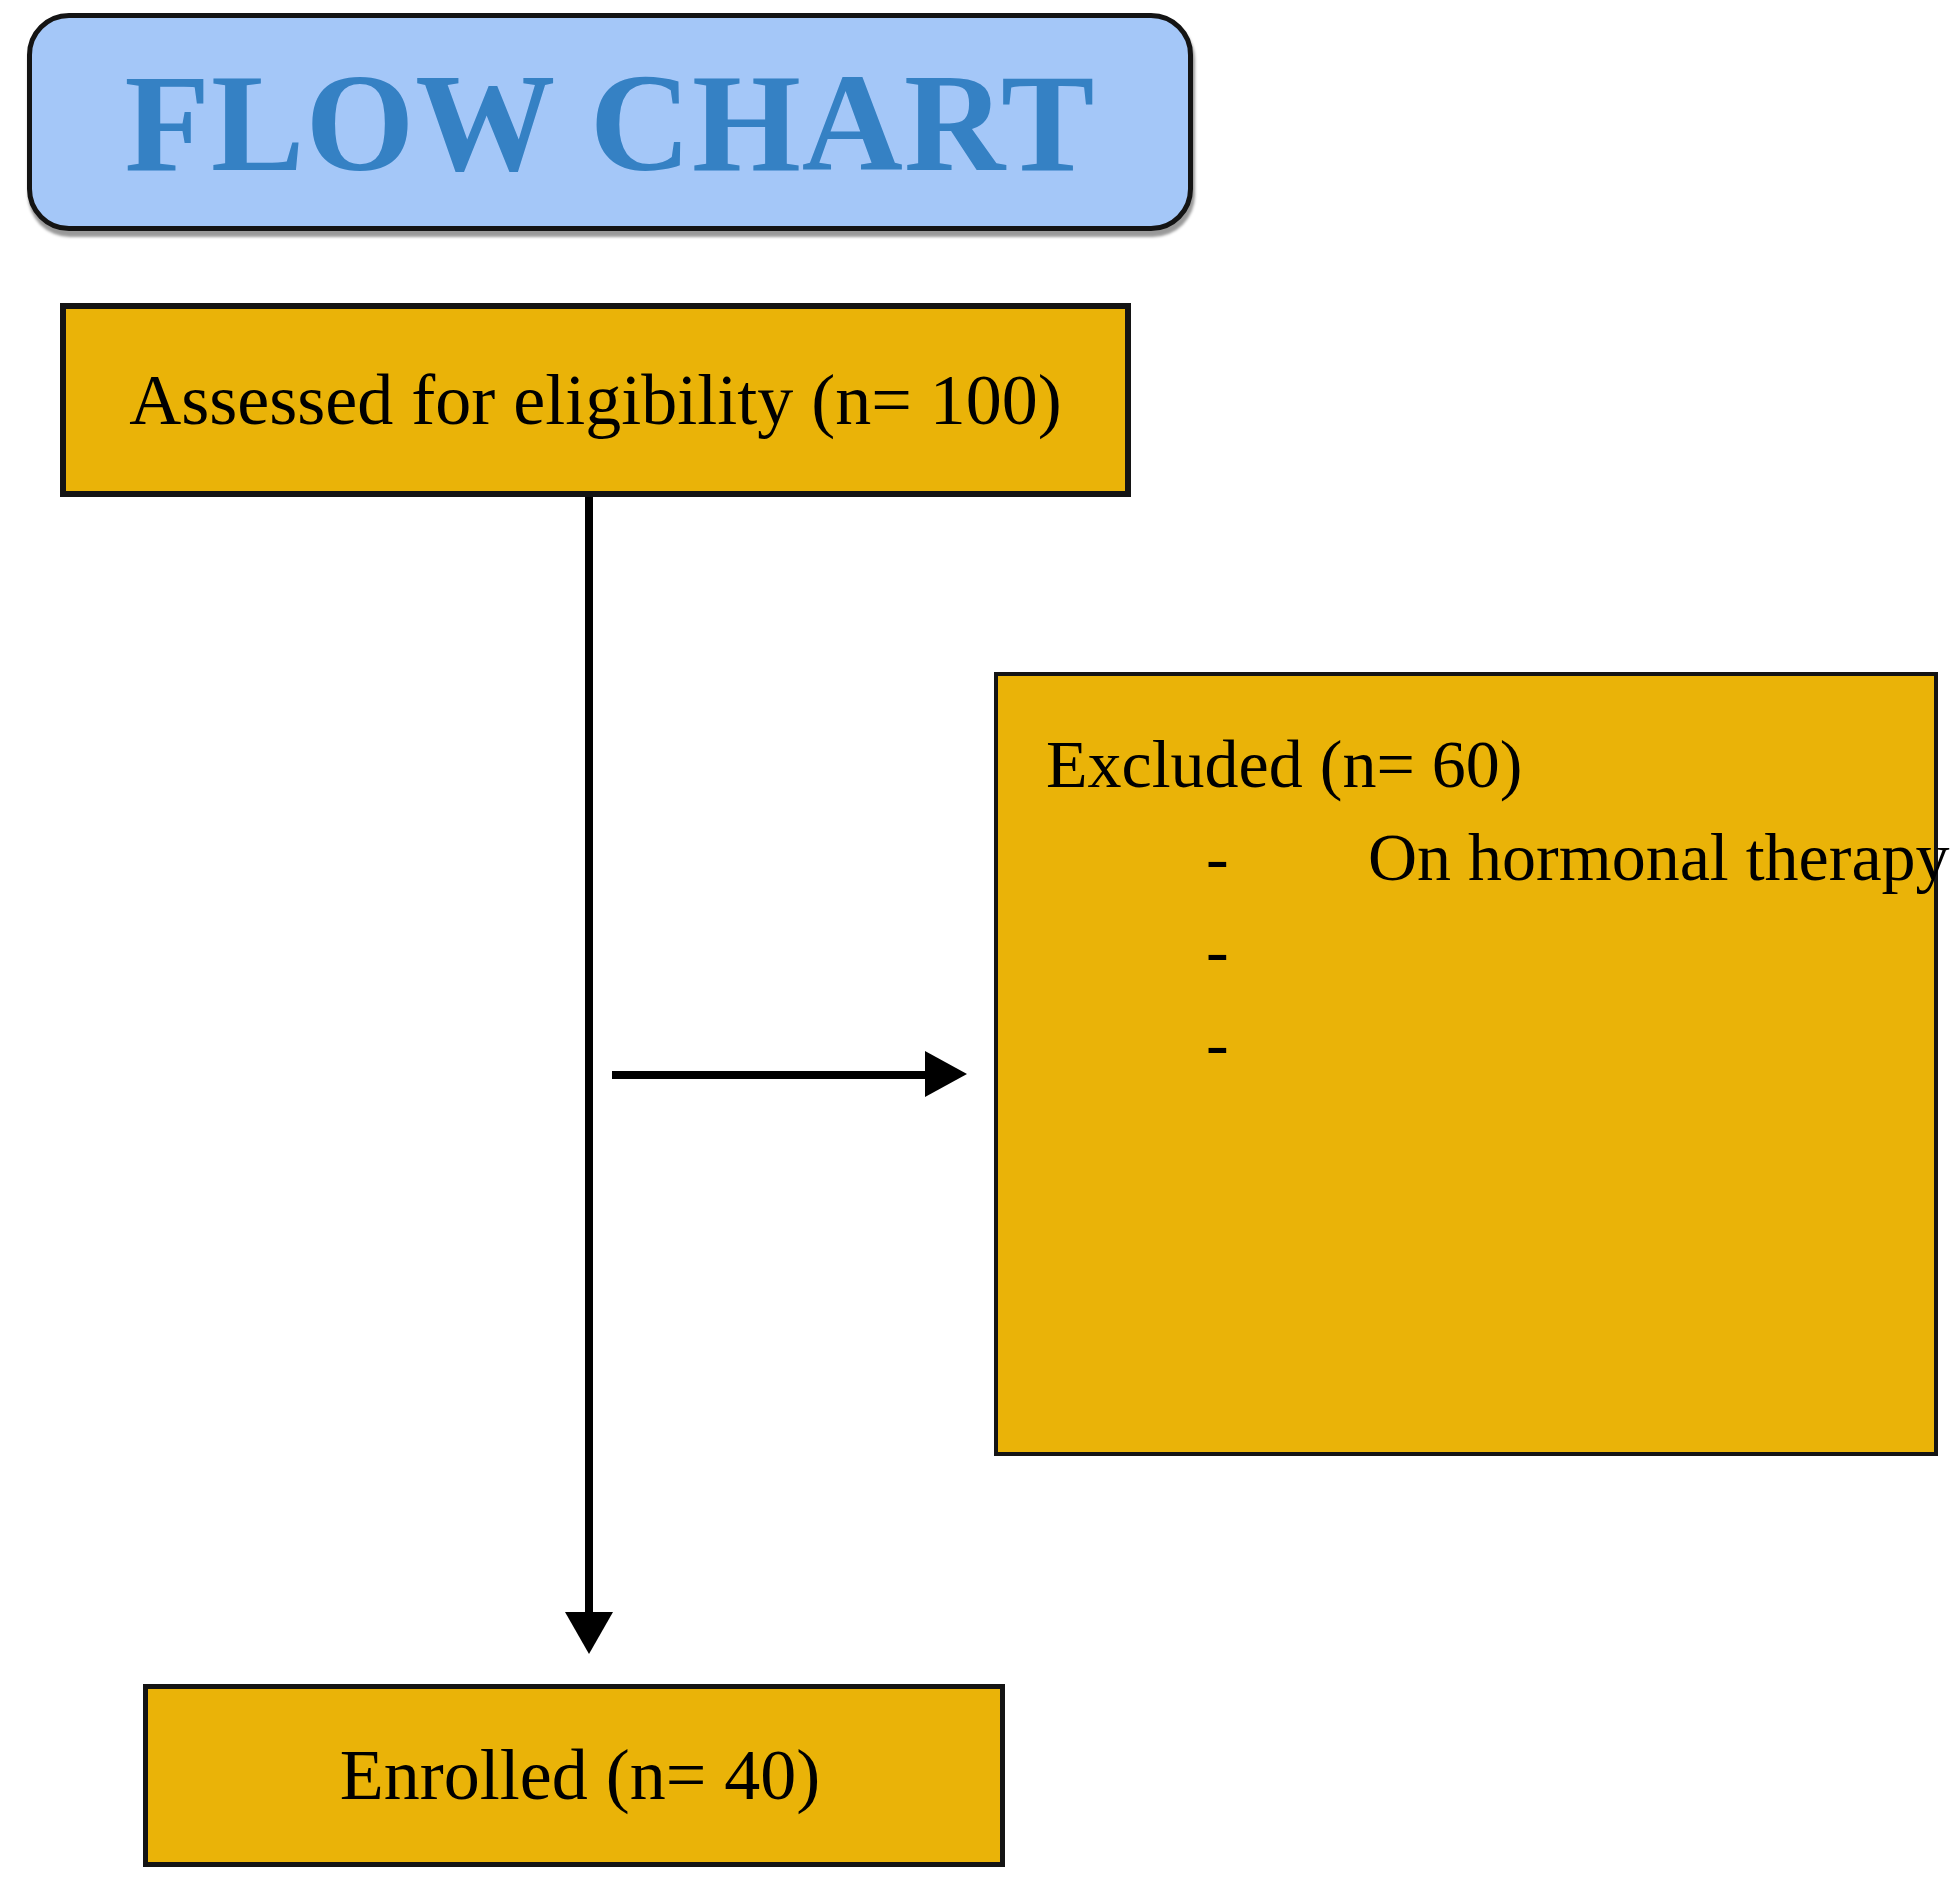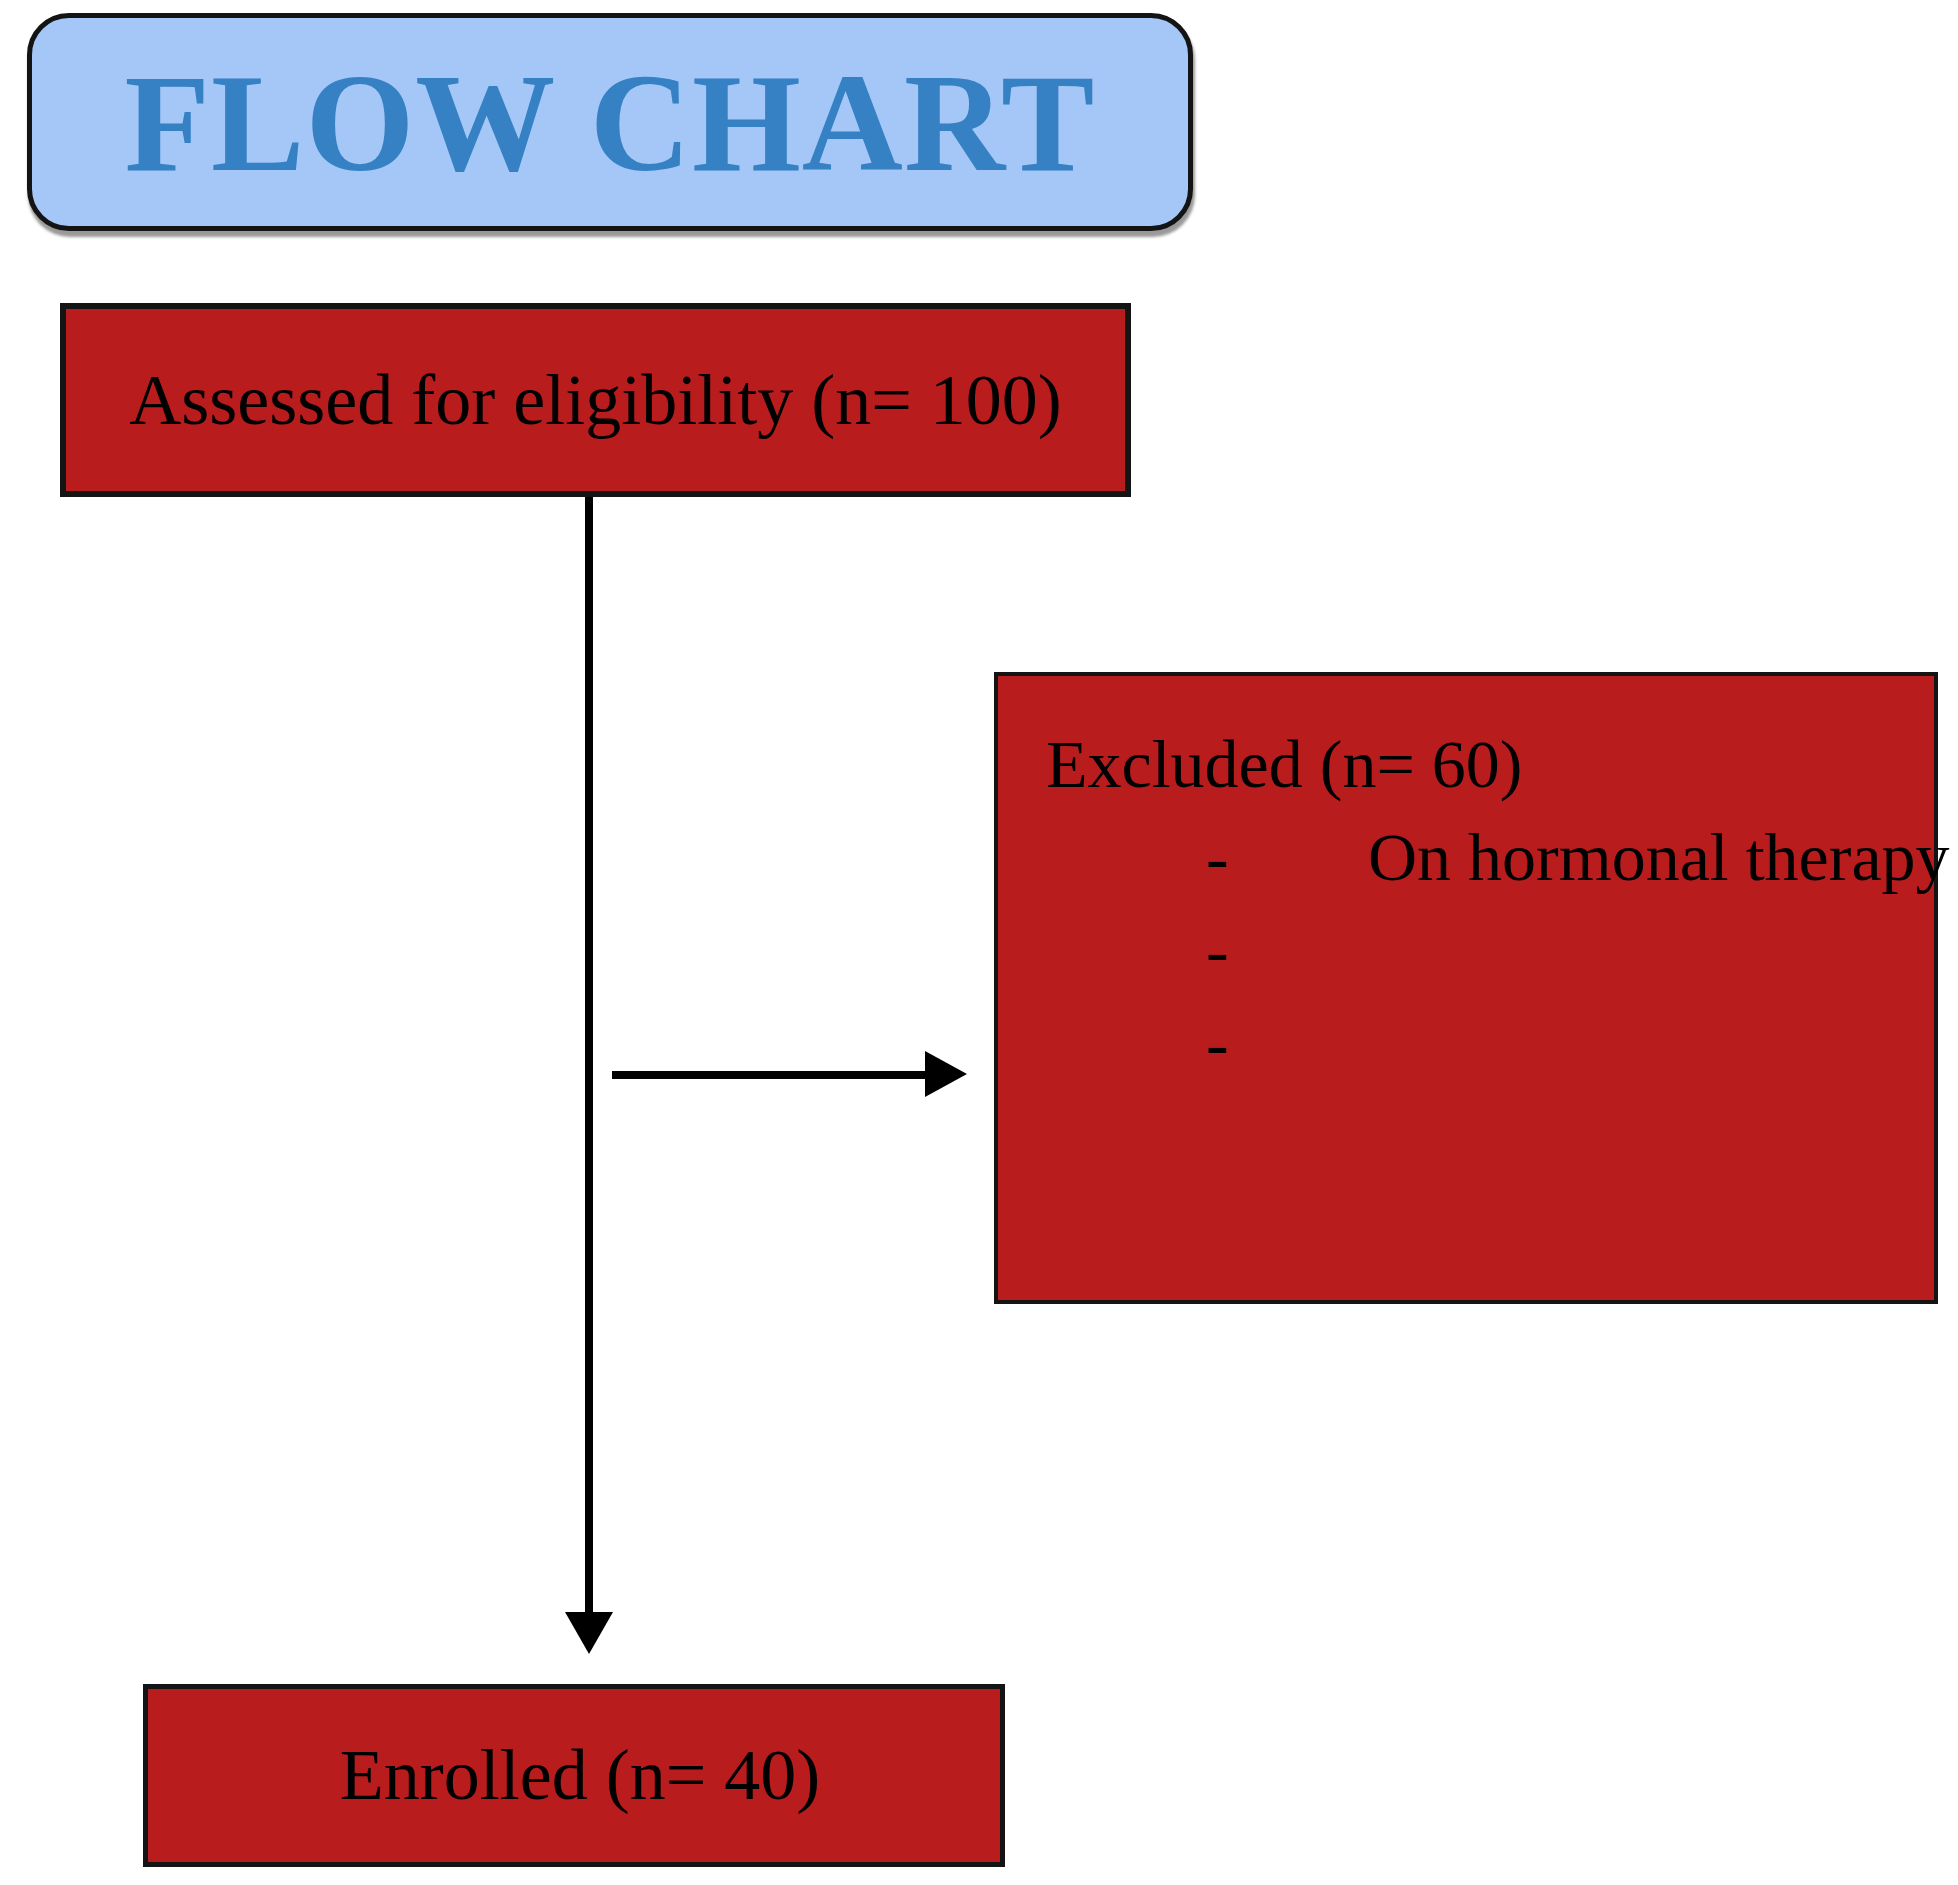--- a/index.html
+++ b/index.html
@@ -7,21 +7,21 @@
     position:relative;
     width:1959px;
     height:1885px;
     background:#ffffff;
     font-family:"Liberation Serif", "DejaVu Serif", serif;
     color:#000000;
     overflow:hidden;
   }
   .node {
     position:absolute;
-    background:#b91c1c;
+    background:#eab308;
     border:5.7px solid #141414;
     box-sizing:border-box;
   }
   .title-box {
     left:27px; top:13px; width:1166px; height:218px;
     background:#A4C7F8;
     border-radius:42px;
     display:flex; align-items:center; justify-content:center;
     box-shadow:1.9px 5.7px 2.9px rgba(0,0,0,0.40);
   }
@@ -33,21 +33,21 @@
     white-space:nowrap;
   }
   .assessed-box {
     left:60px; top:303px; width:1071px; height:194px;
     border-width:6.7px;
     display:flex; align-items:center; justify-content:center;
     font-size:72px;
     white-space:nowrap;
   }
   .excluded-box {
-    left:994px; top:672px; width:944px; height:632px;
+    left:994px; top:672px; width:944px; height:784px;
     border-width:4.8px;
     font-size:68px;
     line-height:93px;
     padding:42px 15.3px 0 48px;
   }
   .excluded-heading { white-space:nowrap; }
   .bullet-row { display:flex; margin-left:160px; }
   .bullet-dash { flex:0 0 155px; width:155px; }
   .bullet-lines { flex:1 1 auto;margin-left:7px; }
   .bullet-line { white-space:nowrap; }

